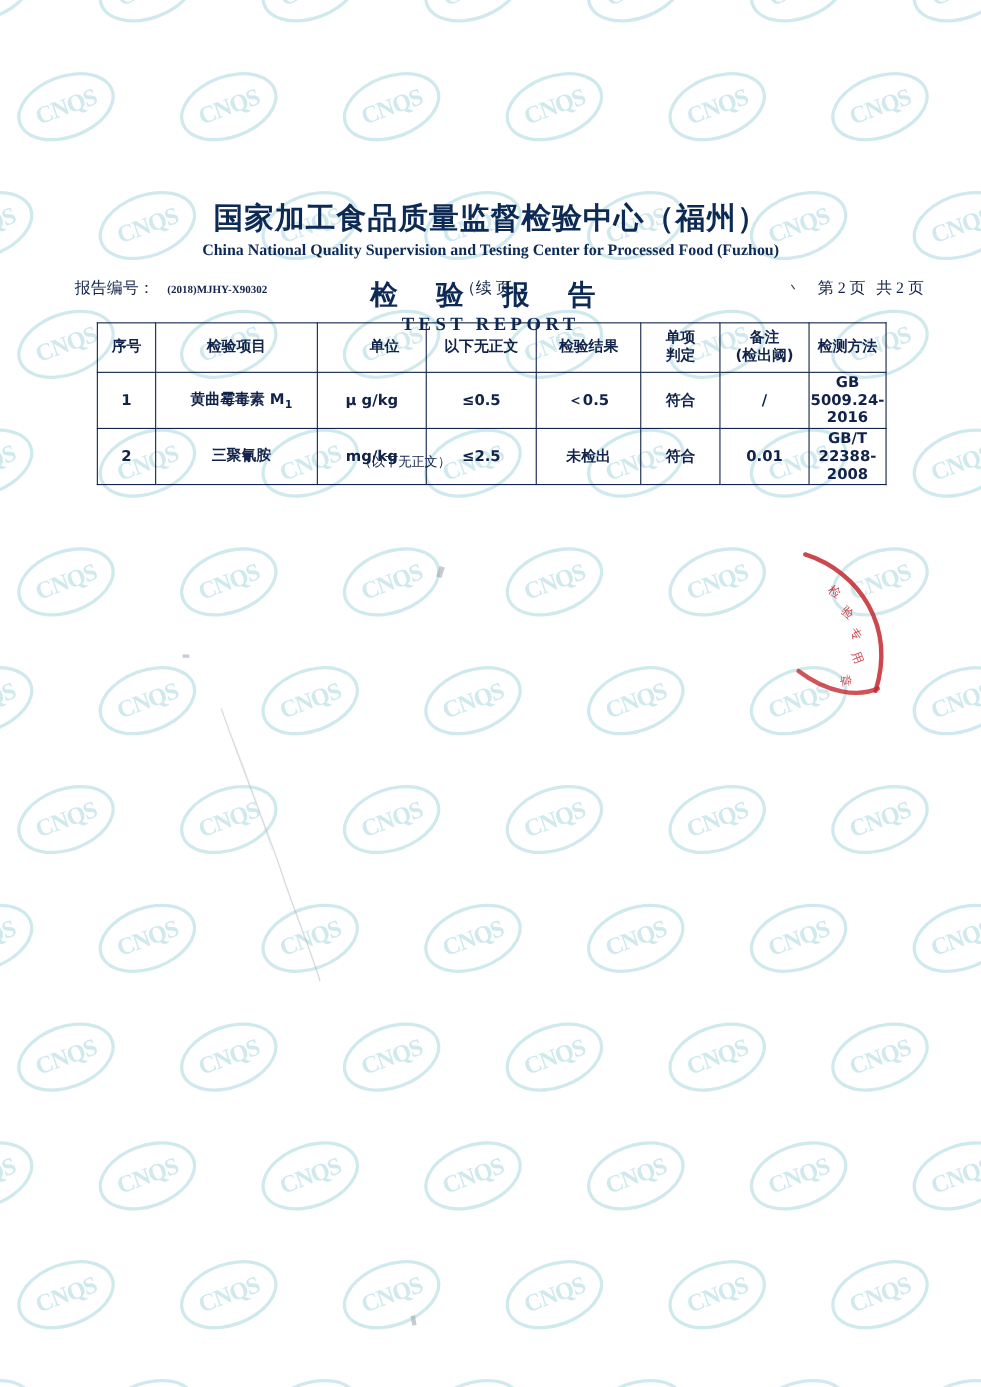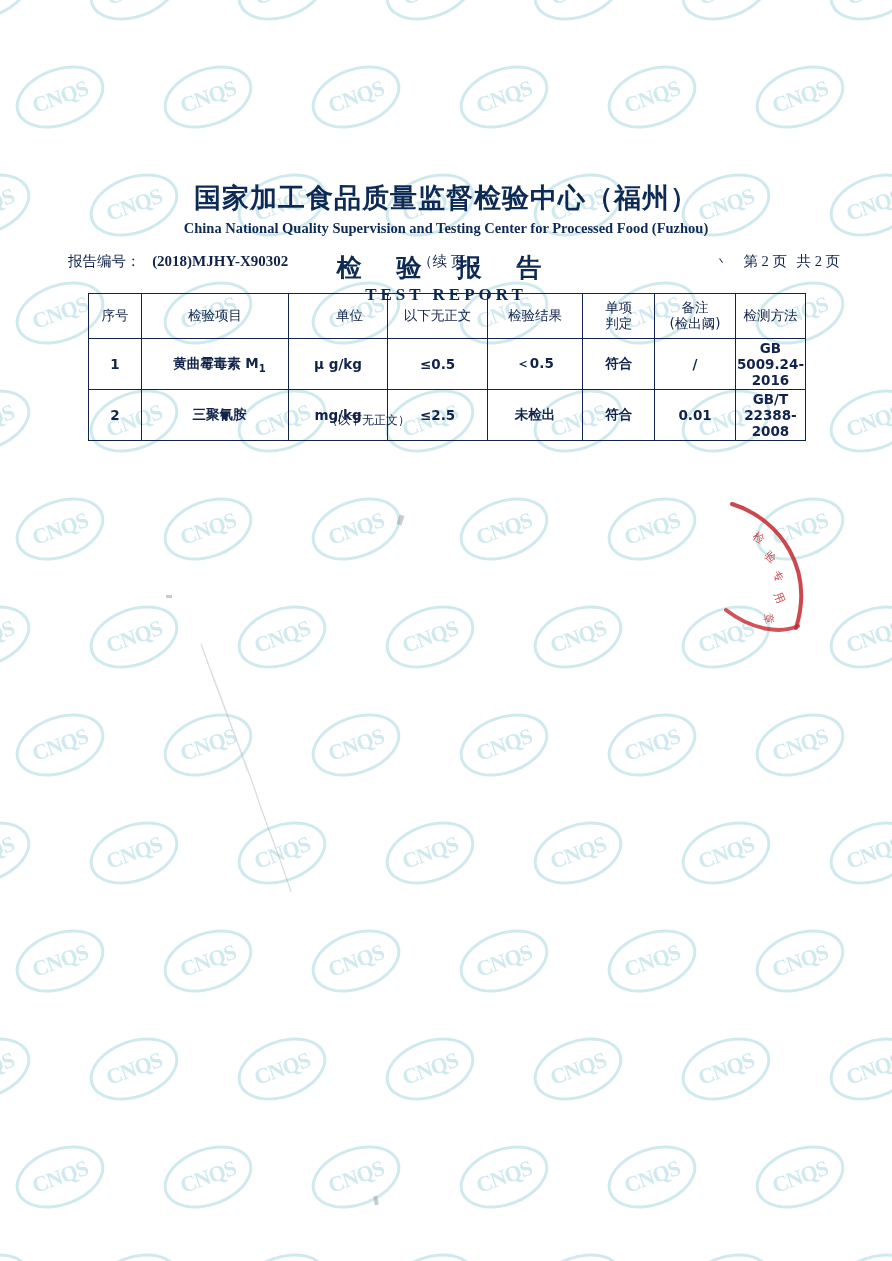--- a/index.html
+++ b/index.html
@@ -139,33 +139,33 @@
   table.report th,
   table.report td {
     border: 1px solid #11234a;
     text-align: center;
     vertical-align: middle;
     font-size: 13.5px;
     font-family: "DejaVu Sans", sans-serif;
   }
   table.report thead th {
     height: 42px;
-    font-weight: normal;
+    font-weight: bold;
     line-height: 1.15;
   }
   table.report tbody td {
     height: 38px;
     font-weight: bold;
   }
   td.item-name {
     text-align: left;
     padding-left: 10px;
   }
   .sub { font-size: 10px; vertical-align: sub; }
-  .mono-num { font-family: "Liberation Serif", serif; font-weight: bold; font-size: 15px; }
+  .mono-num { font-family: "Liberation Serif", serif; font-weight: bold; font-size: 10px; }
   .method { font-family: "Liberation Serif", serif; font-weight: bold; font-size: 13px; }
 
   .col-no      { width: 52px; }
   .col-item    { width: 150px; }
   .col-unit    { width: 76px; padding-left: 24px; }
   .col-req     { width: 100px; }
   .col-result  { width: 96px; }
   .col-judge   { width: 72px; }
   .col-remark  { width: 80px; }
   .col-method  { width: auto; }

